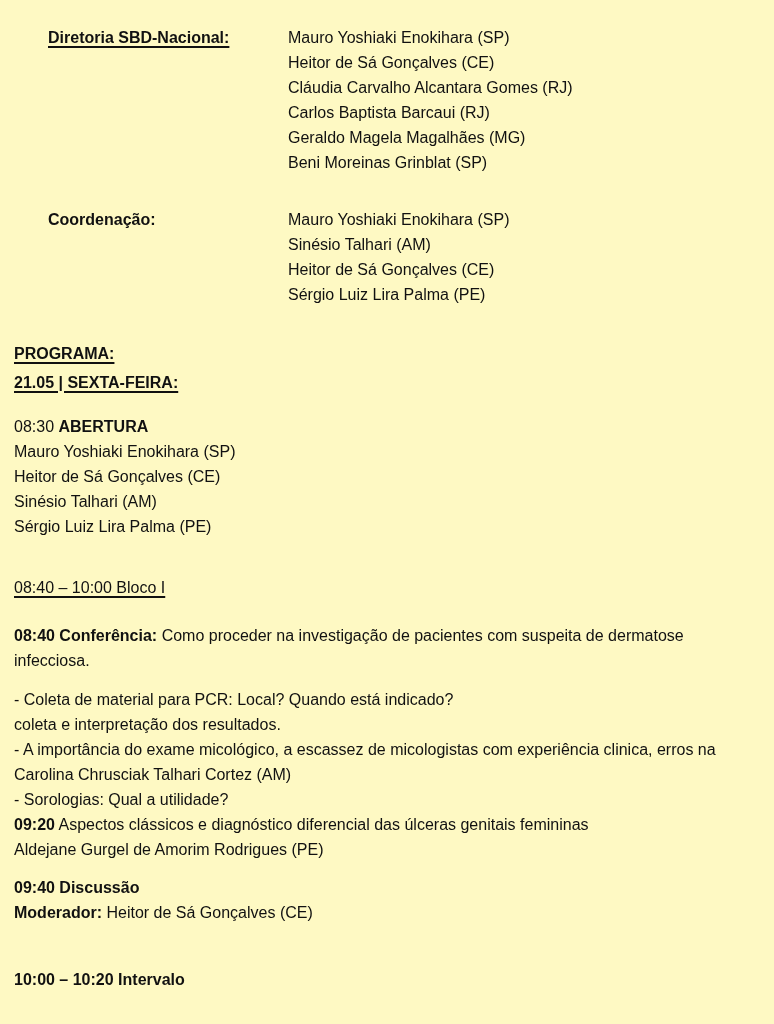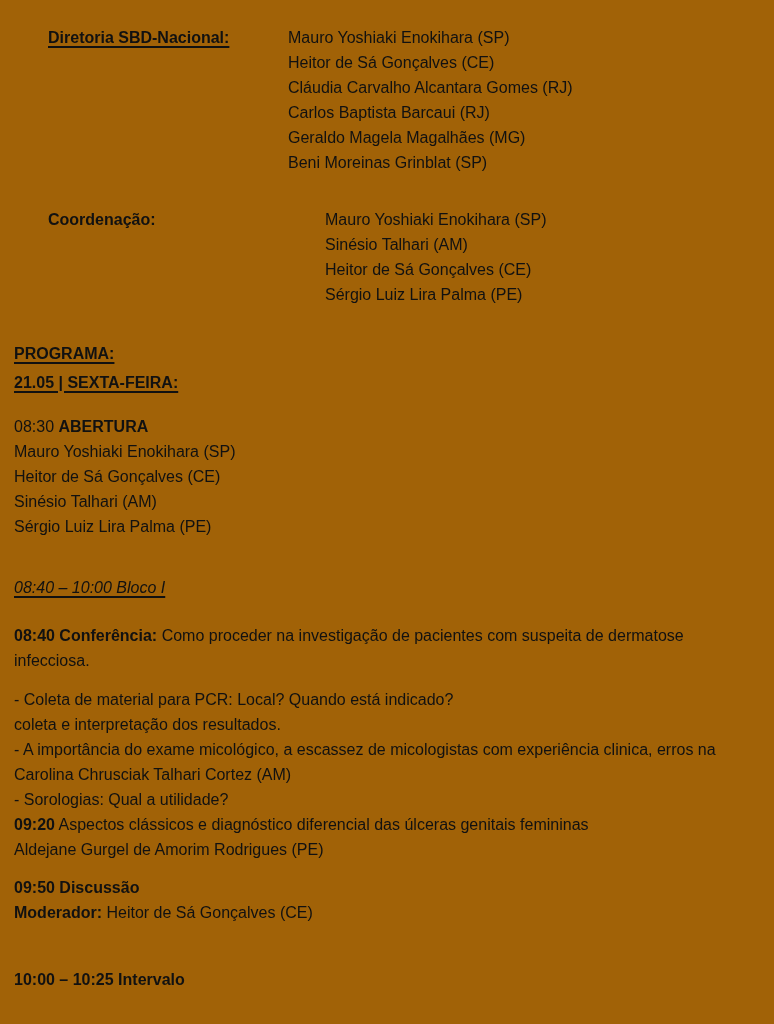--- a/index.html
+++ b/index.html
@@ -9,44 +9,44 @@
     height: 1024px;
     font-family: "Liberation Sans", "DejaVu Sans", sans-serif;
     font-size: 16px;
     line-height: 25px;
     color: #111111;
     overflow: hidden;
   }
   .page {
     width: 774px;
     height: 1024px;
-    background: #a16207;
+    background: #fef9c3;
     padding: 25px 20px 0 14px;
   }
   .bold { font-weight: bold; }
   .u {
     text-decoration: underline;
     text-decoration-thickness: 2px;
     text-underline-offset: 3px;
   }
   strong { font-weight: bold; text-align: right; }
 
   
   .committee { display: flex; margin-left: 34px; }
   .committee .label-col { width: 240px; flex: 0 0 240px; }
   .committee .label-col .label { display: inline; }
   .committee .members-col { flex: 1; }
 
-  .committee-coordenacao { margin-top: 32px; gap: 37px; }
+  .committee-coordenacao { margin-top: 32px; }
 
   .program-heading { margin-top: 34px; }
   .day-heading { margin-top: 4px; }
   .opening-block { margin-top: 19px; }
   .bloco-heading { margin-top: 36px; }
-  .bloco-heading .u-inline { display: inline; font-style: italic; }
+  .bloco-heading .u-inline { display: inline; }
   .conference-block { margin-top: 23px; }
   .topics-block { margin-top: 14px; }
   .talk-block { }
   .discussion-block { margin-top: 13px; }
   .interval-line { margin-top: 42px; }
 </style>
 </head>
 <body>
 
 <div class="page">
@@ -110,19 +110,19 @@
     <div>Carolina Chrusciak Talhari Cortez (AM)</div>
     <div>- Sorologias: Qual a utilidade?</div>
   </div>
 
   <div class="talk-block">
     <div><strong>09:20</strong> <span>Aspectos clássicos e diagnóstico diferencial das úlceras genitais femininas</span></div>
     <div>Aldejane Gurgel de Amorim Rodrigues (PE)</div>
   </div>
 
   <div class="discussion-block">
-    <div class="bold">09:50 Discussão</div>
+    <div class="bold">09:40 Discussão</div>
     <div><strong>Moderador:</strong> <span>Heitor de Sá Gonçalves (CE)</span></div>
   </div>
 
-  <div class="interval-line bold">10:00 – 10:25 Intervalo</div>
+  <div class="interval-line bold">10:00 – 10:20 Intervalo</div>
 
 </div>
 
 </body></html>

